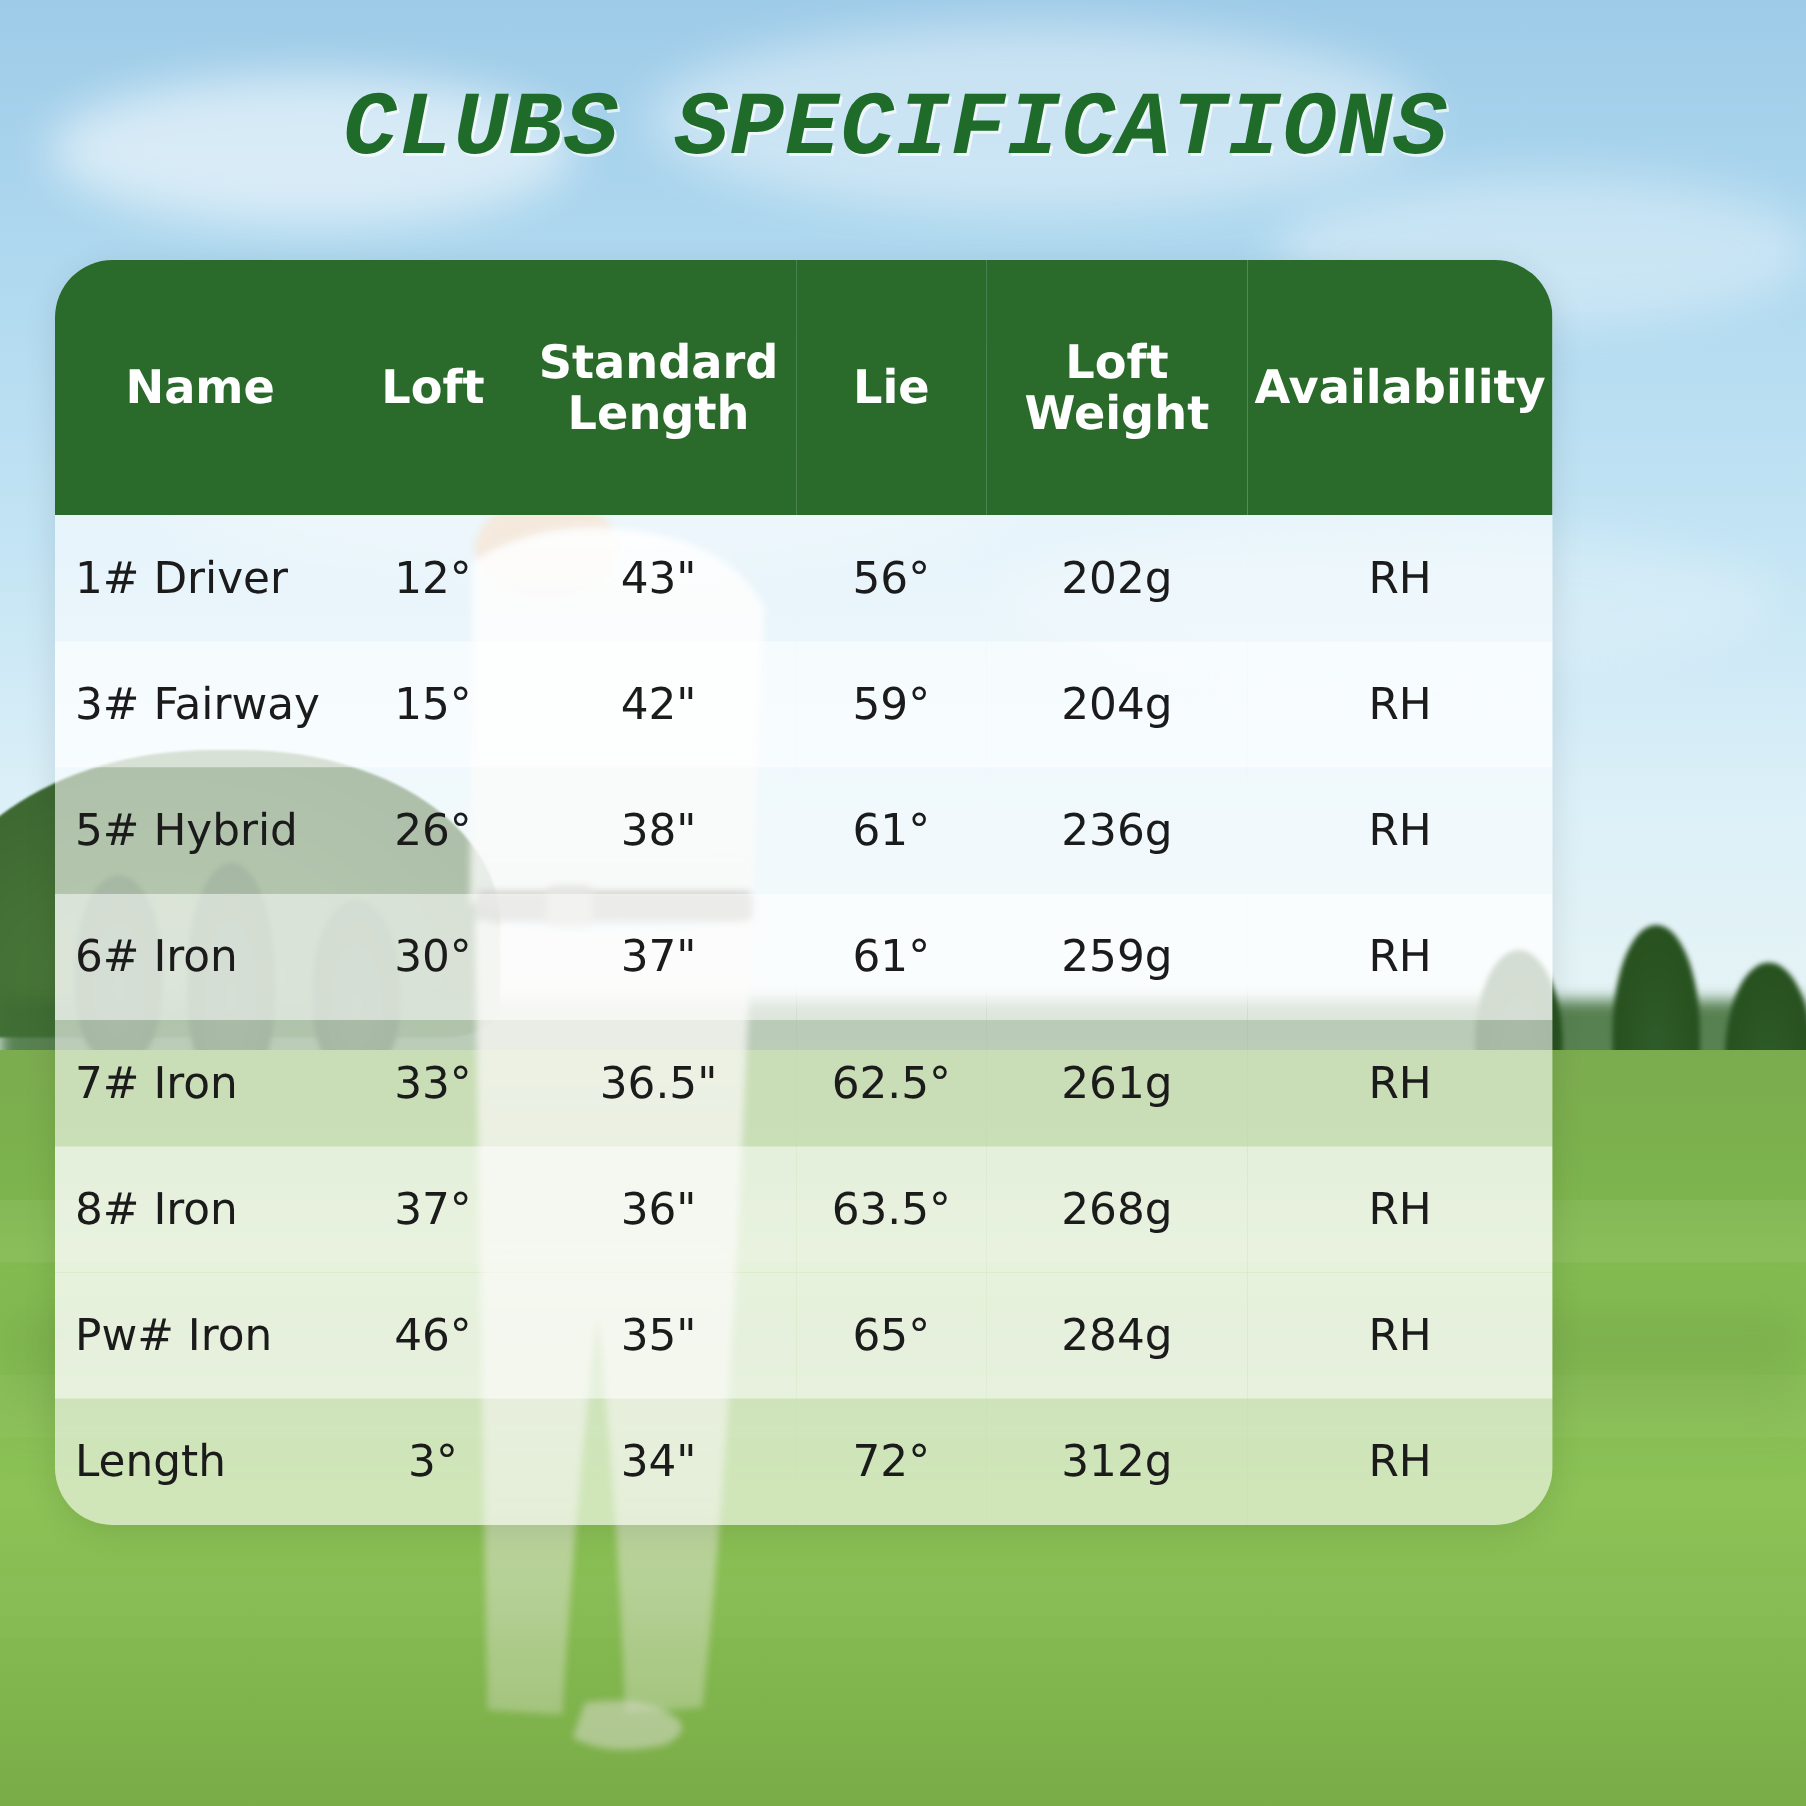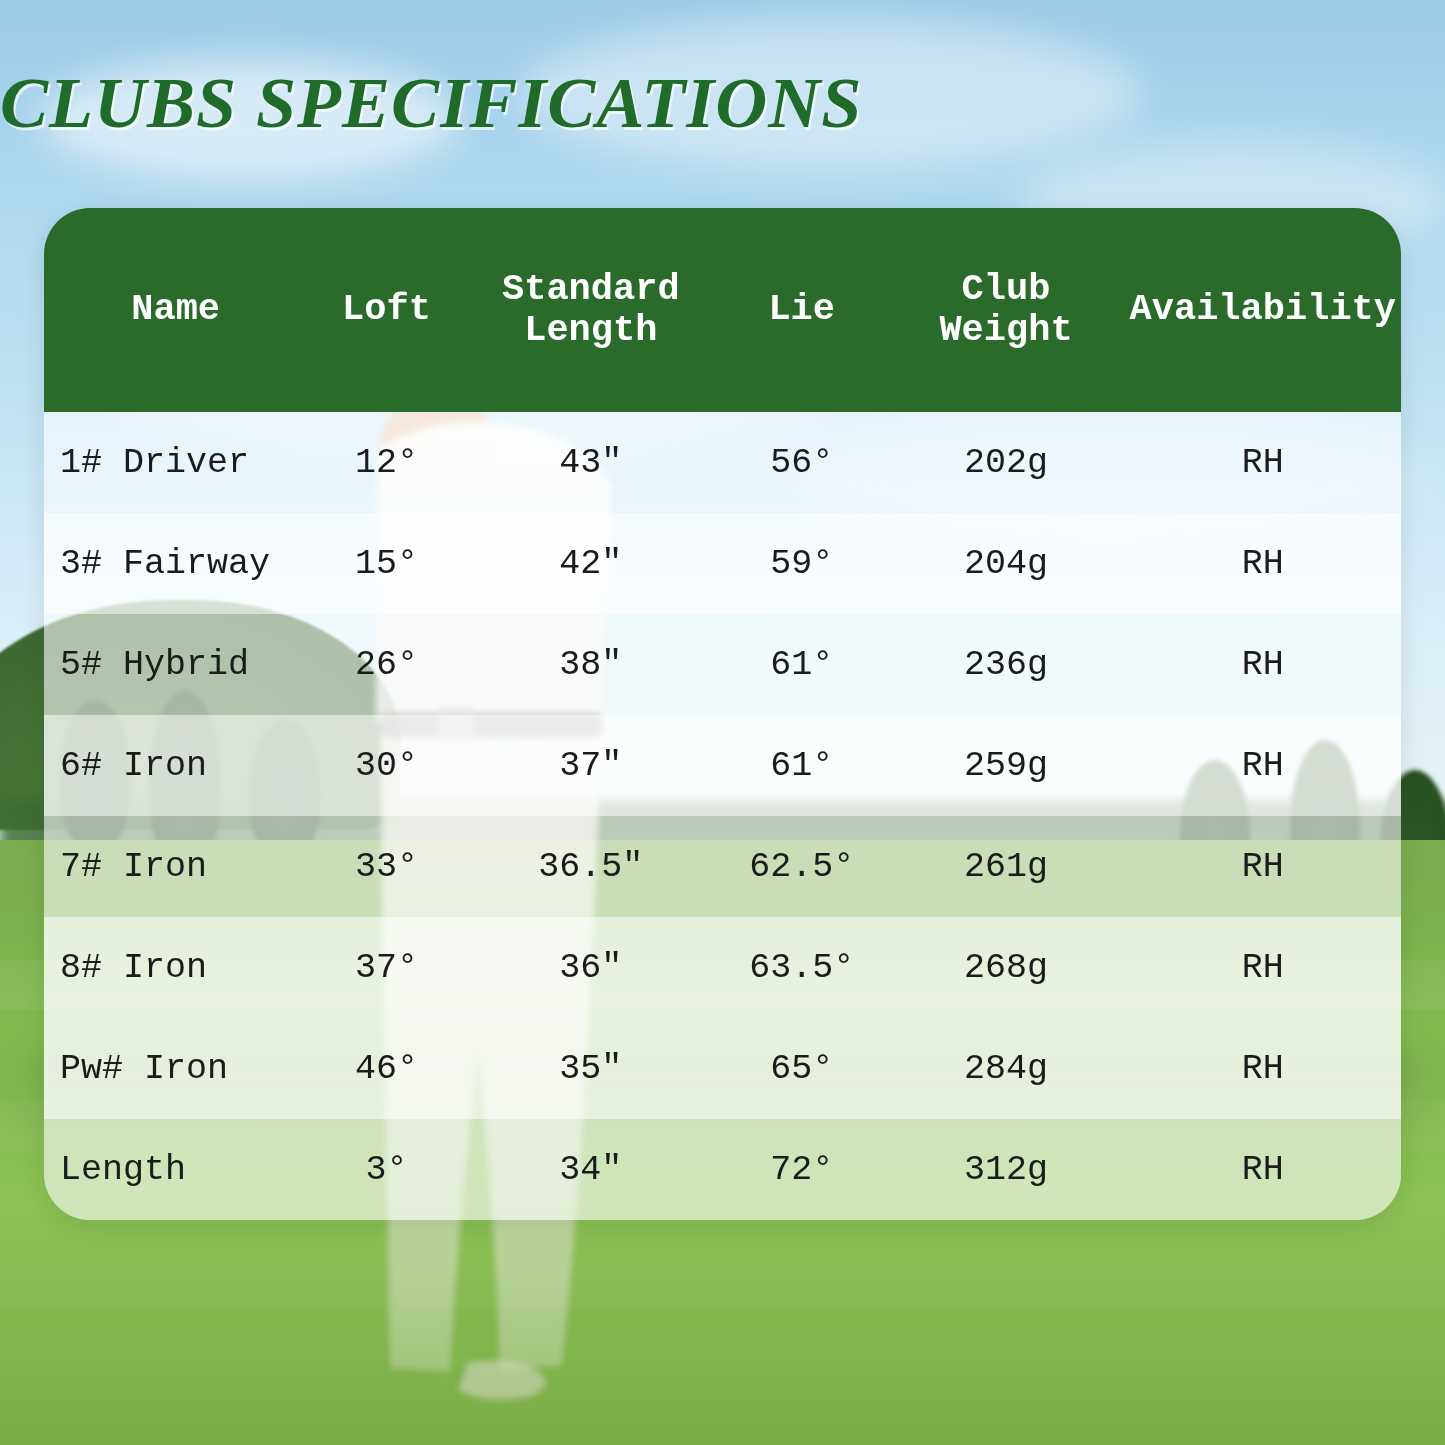--- a/index.html
+++ b/index.html
@@ -108,40 +108,40 @@
     opacity: .95;
   }
   .golfer svg { width: 100%; height: 100%; display: block; }
 
   
   .title {
     position: absolute;
     left: 0;
     right: 12px;
     top: 62px;
-    font-family: Liberation Serif, serif;
+    text-align: center;
+    font-family: Liberation Mono, monospace;
     font-size: 72px;
     font-weight: 700;
     font-style: italic;
     letter-spacing: 1px;
     color: #1f6b2a;
     text-shadow: 2px 3px 0 rgba(255,255,255,.65);
   }
 
   
   .table-card {
     position: absolute;
     left: 44px;
     top: 208px;
-    width: 1357px;
+    width: 1198px;
     border-radius: 46px;
     overflow: hidden;
     background: rgba(255,255,255,0.30);
     box-shadow: 0 6px 26px rgba(0,0,0,.10);
-    font-family: Liberation Mono, monospace;
   }
 
   table {
     width: 100%;
     border-collapse: collapse;
     table-layout: fixed;
   }
 
   thead th {
     background: #2a6b2b;
@@ -242,21 +242,21 @@
   <div class="title">CLUBS SPECIFICATIONS</div>
 
   <div class="table-card">
     <table>
       <thead>
         <tr>
           <th class="col-name">Name</th>
           <th class="col-loft">Loft</th>
           <th class="col-length">Standard Length</th>
           <th class="col-lie">Lie</th>
-          <th class="col-weight">Club Weight</th>
+          <th class="col-weight">Loft Weight</th>
           <th class="col-avail">Availability</th>
         </tr>
       </thead>
       <tbody>
         <tr class="row-odd">
           <td class="cell-name">1# Driver</td>
           <td>12°</td>
           <td>43"</td>
           <td>56°</td>
           <td>202g</td>

